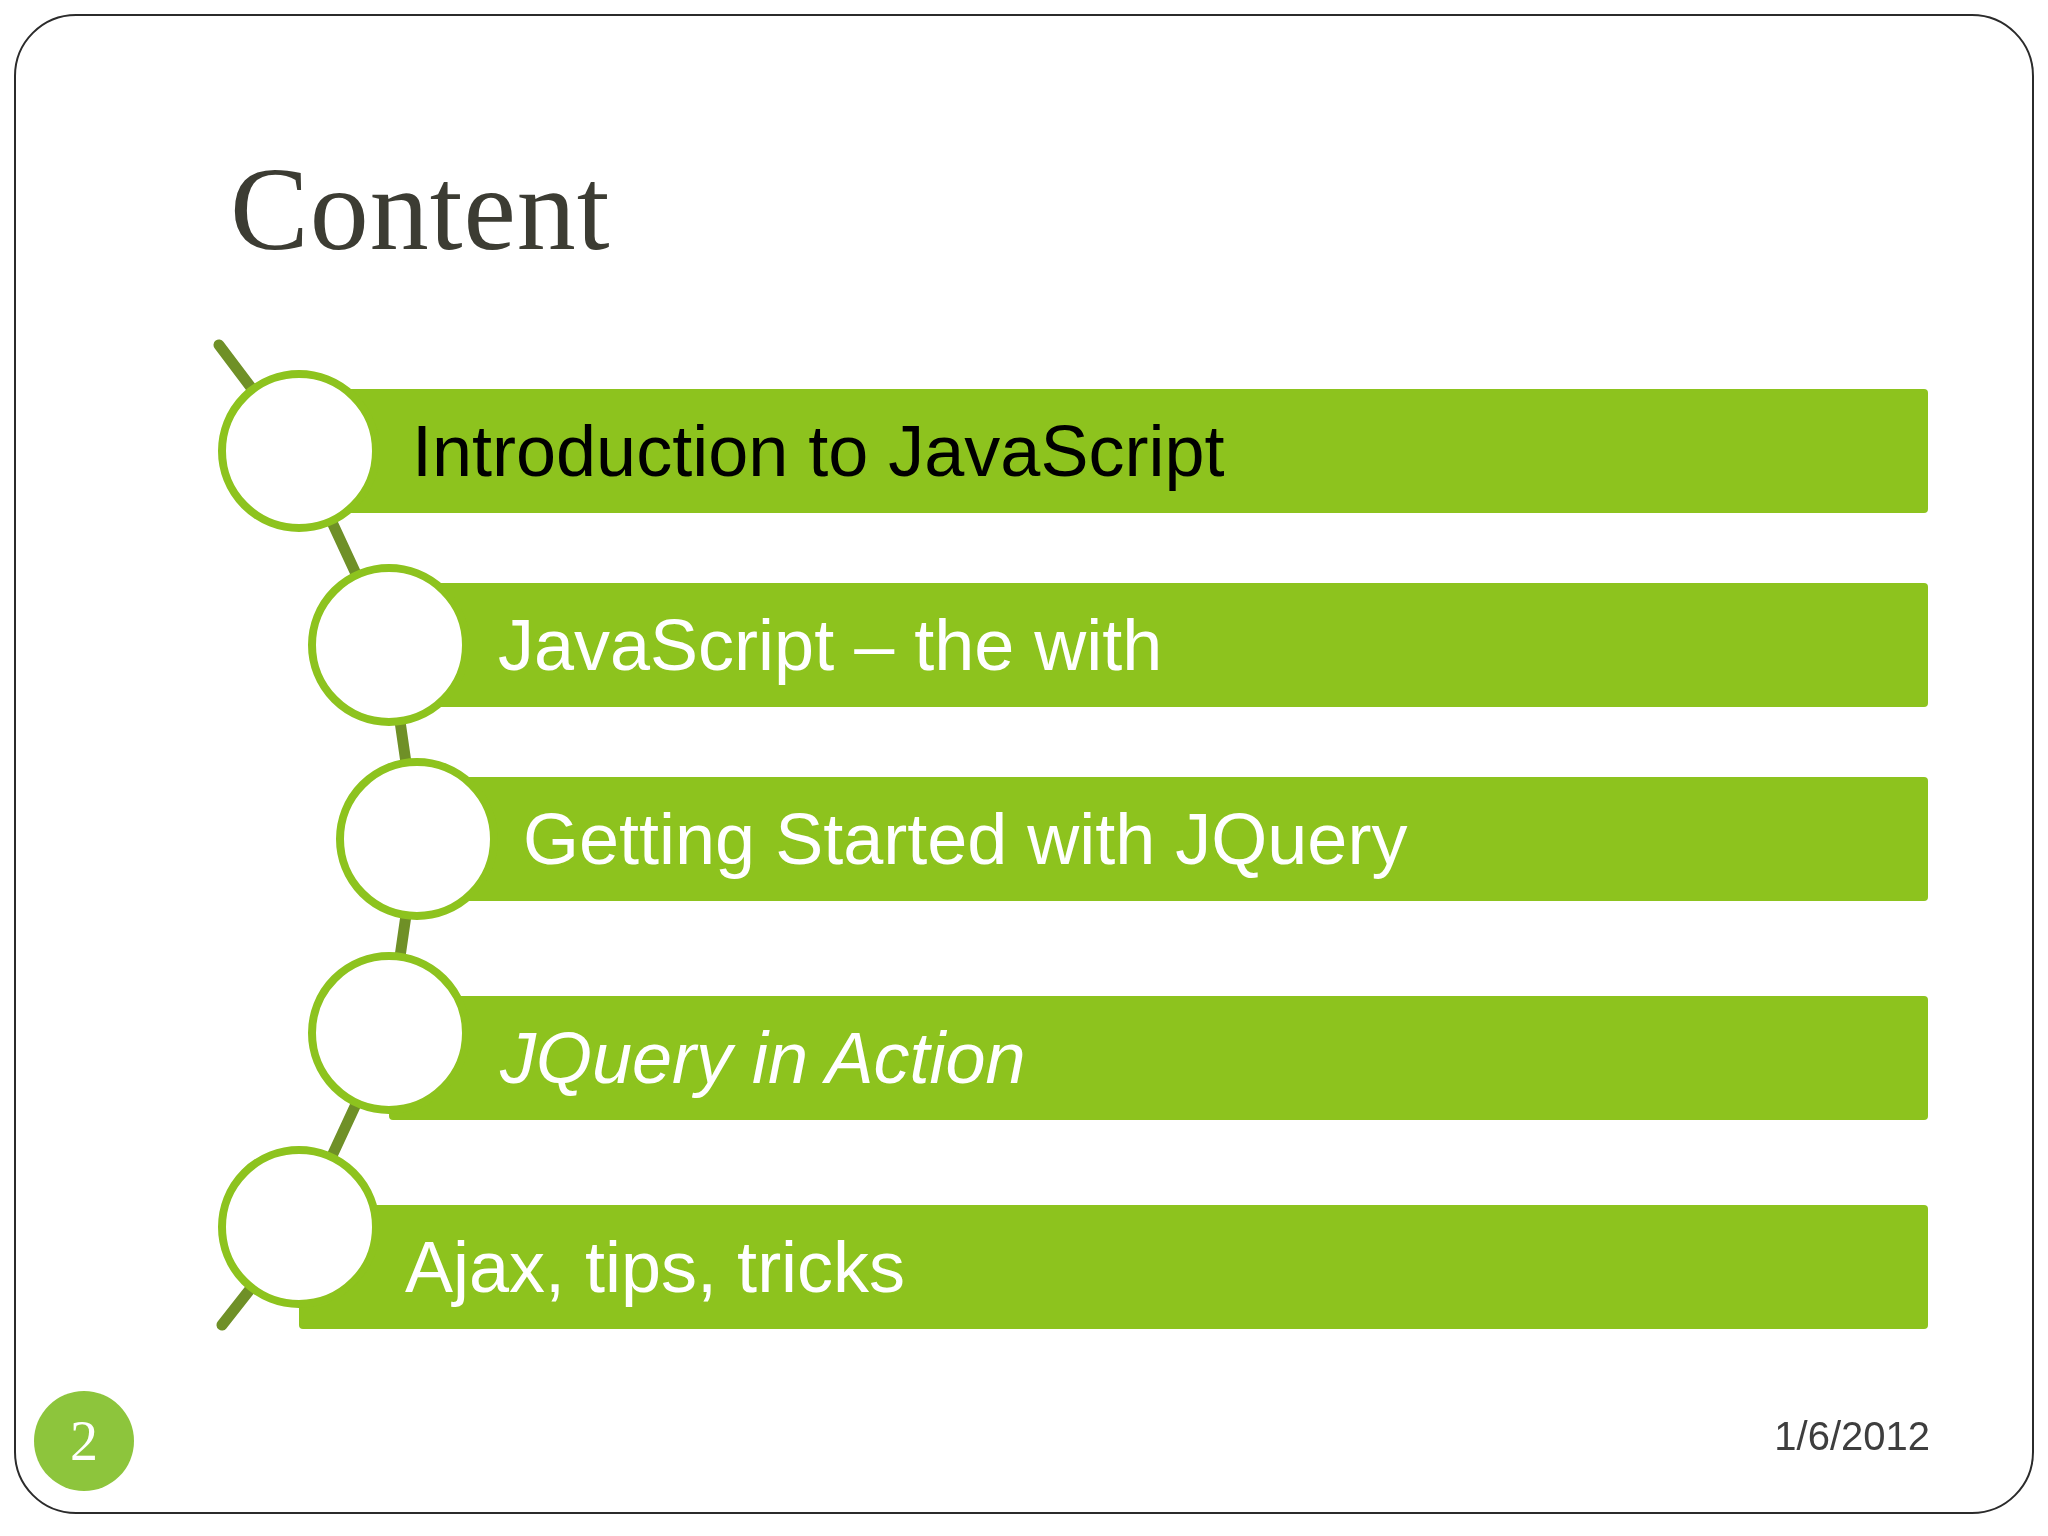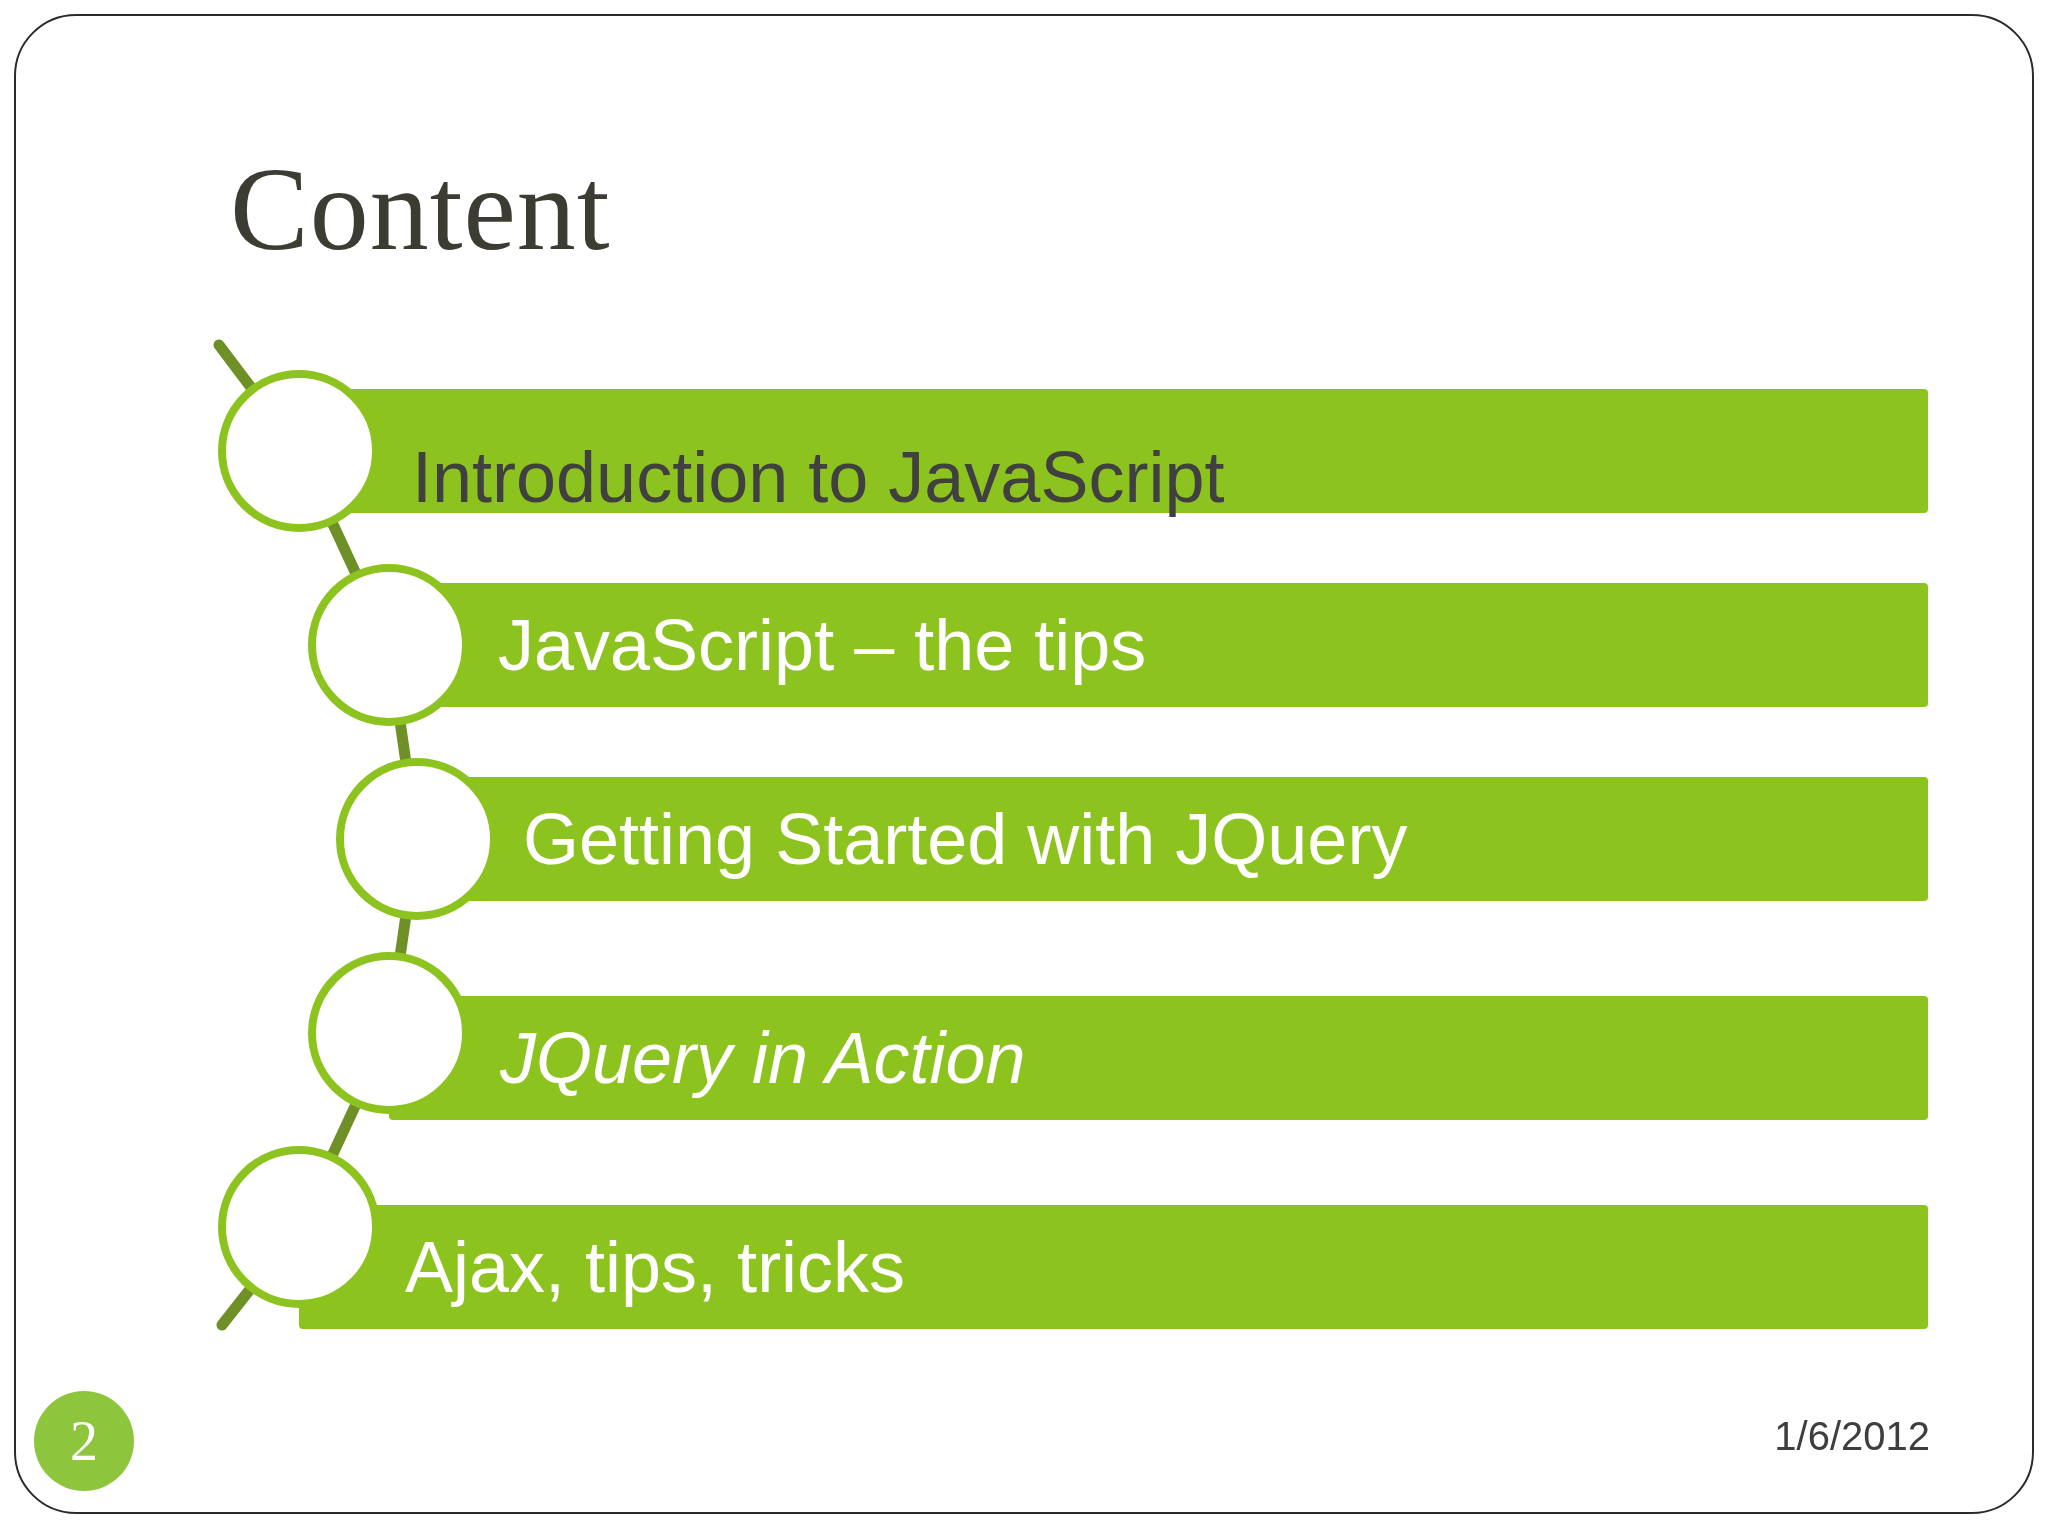--- a/index.html
+++ b/index.html
@@ -16,21 +16,21 @@
     position:absolute; left:230px; top:148px;
     font-family:"Liberation Serif", serif;
     font-size:118px; line-height:1.05; color:#3c3c33; letter-spacing:1px;text-align:center;
   }
   .bar {
     position:absolute; height:124px; box-sizing:border-box;
     background:#8dc31e; border-radius:4px;
     display:flex; align-items:center;
     color:#ffffff; font-size:72px; line-height:1; white-space:nowrap;
   }
-  .bar-1 { top:389px;  left:299px; width:1629px; padding-left:113px; color:#404040;align-items:flex-end; }
+  .bar-1 { top:389px;  left:299px; width:1629px; padding-left:113px; color:#000000; }
   .bar-2 { top:583px;  left:389px; width:1539px; padding-left:109px; }
   .bar-3 { top:777px;  left:417px; width:1511px; padding-left:106px; }
   .bar-4 { top:996px;  left:389px; width:1539px; padding-left:111px;font-style:italic; }
   .bar-5 { top:1165px; left:299px; width:1629px; padding-left:106px;margin-top:40px; }
   .diagram {
     position:absolute; left:0; top:0; width:2048px; height:1536px;
     pointer-events:none;
   }
   .page-badge {
     position:absolute; left:34px; top:1391px; width:100px; height:100px;
@@ -49,21 +49,21 @@
 <div class="stage">
 
   <div class="frame"></div>
 
   <div class="title">Content</div>
 
   <div class="bar bar-1">
     <span>Introduction to JavaScript</span>
   </div>
   <div class="bar bar-2">
-    <span>JavaScript – the tips</span>
+    <span>JavaScript – the with</span>
   </div>
   <div class="bar bar-3">
     <span>Getting Started with JQuery</span>
   </div>
   <div class="bar bar-4">
     <span>JQuery in Action</span>
   </div>
   <div class="bar bar-5">
     <span>Ajax, tips, tricks</span>
   </div>

